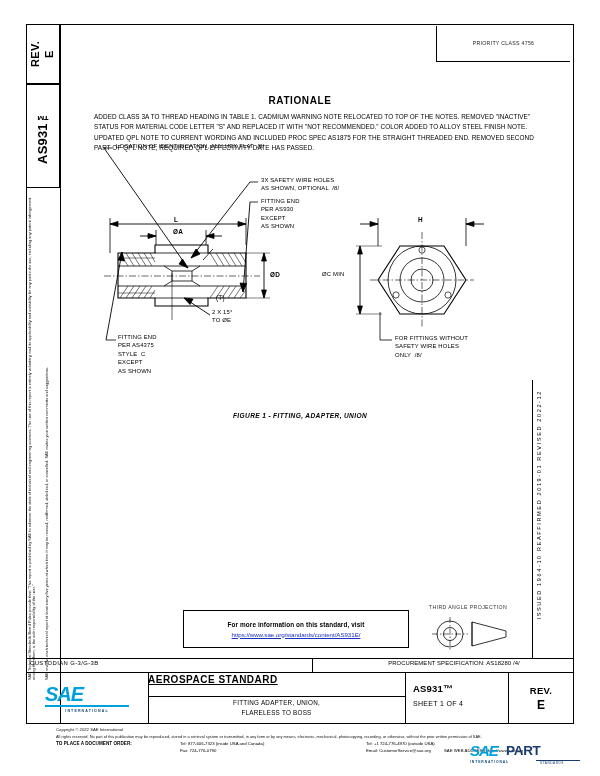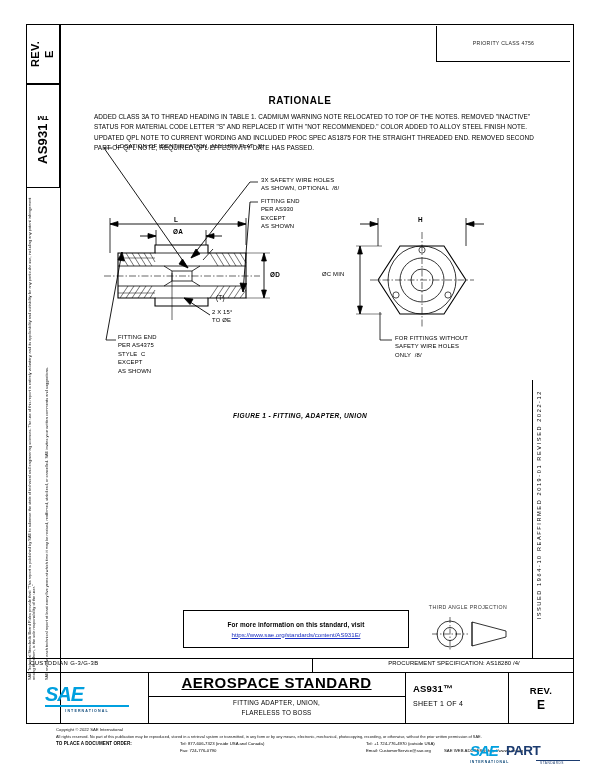--- a/index.html
+++ b/index.html
@@ -55,21 +55,21 @@
   
   .tb{position:absolute;left:26px;top:658px;width:548px;height:66px;box-sizing:border-box;}
   .tb .row1{position:absolute;left:0;top:0;width:548px;height:14px;}
   .cust{position:absolute;left:4px;top:2px;font-size:5.9px;letter-spacing:.4px;}
   .procspec{position:absolute;left:312px;top:2px;width:232px;text-align:center;font-size:5.9px;letter-spacing:.1px;}
 
   .tb .row2{position:absolute;left:0;top:14px;width:548px;height:52px;}
   .cell{position:absolute;box-sizing:border-box;}
   .c-logo{left:0;top:0;width:122px;height:52px;display:flex;align-items:center;justify-content:center;flex-direction:column;}
   .c-std{left:122px;top:0;width:257px;height:52px;}
-  .c-std .hdr{position:absolute;left:0;top:2px;width:257px;text-align:center;font-size:15px;font-weight:bold;letter-spacing:.5px;text-decoration:underline;}
+  .c-std .hdr{position:absolute;left:0;top:2px;width:257px;text-align:left;font-size:10px;font-weight:bold;letter-spacing:.5px;text-decoration:underline;}
   .c-std .sub{position:absolute;left:0;top:26px;width:257px;text-align:center;font-size:6.3px;line-height:1.55;letter-spacing:.25px;}
   .c-num{left:379px;top:0;width:103px;height:52px;padding:11px 0 0 8px;}
   .c-num .n{font-size:9.5px;font-weight:bold;letter-spacing:.2px;}
   .c-num .s{font-size:7px;margin-top:6px;letter-spacing:.3px;}
   .c-rev{left:482px;top:0;width:66px;height:52px;display:flex;flex-direction:column;align-items:center;justify-content:center;}
   .c-rev .r1{font-size:9.5px;font-weight:bold;letter-spacing:.3px;}
   .c-rev .r2{font-size:12px;font-weight:bold;margin-top:2px;}
 
   
   .saelogo{position:relative;width:84px;height:22px;}

